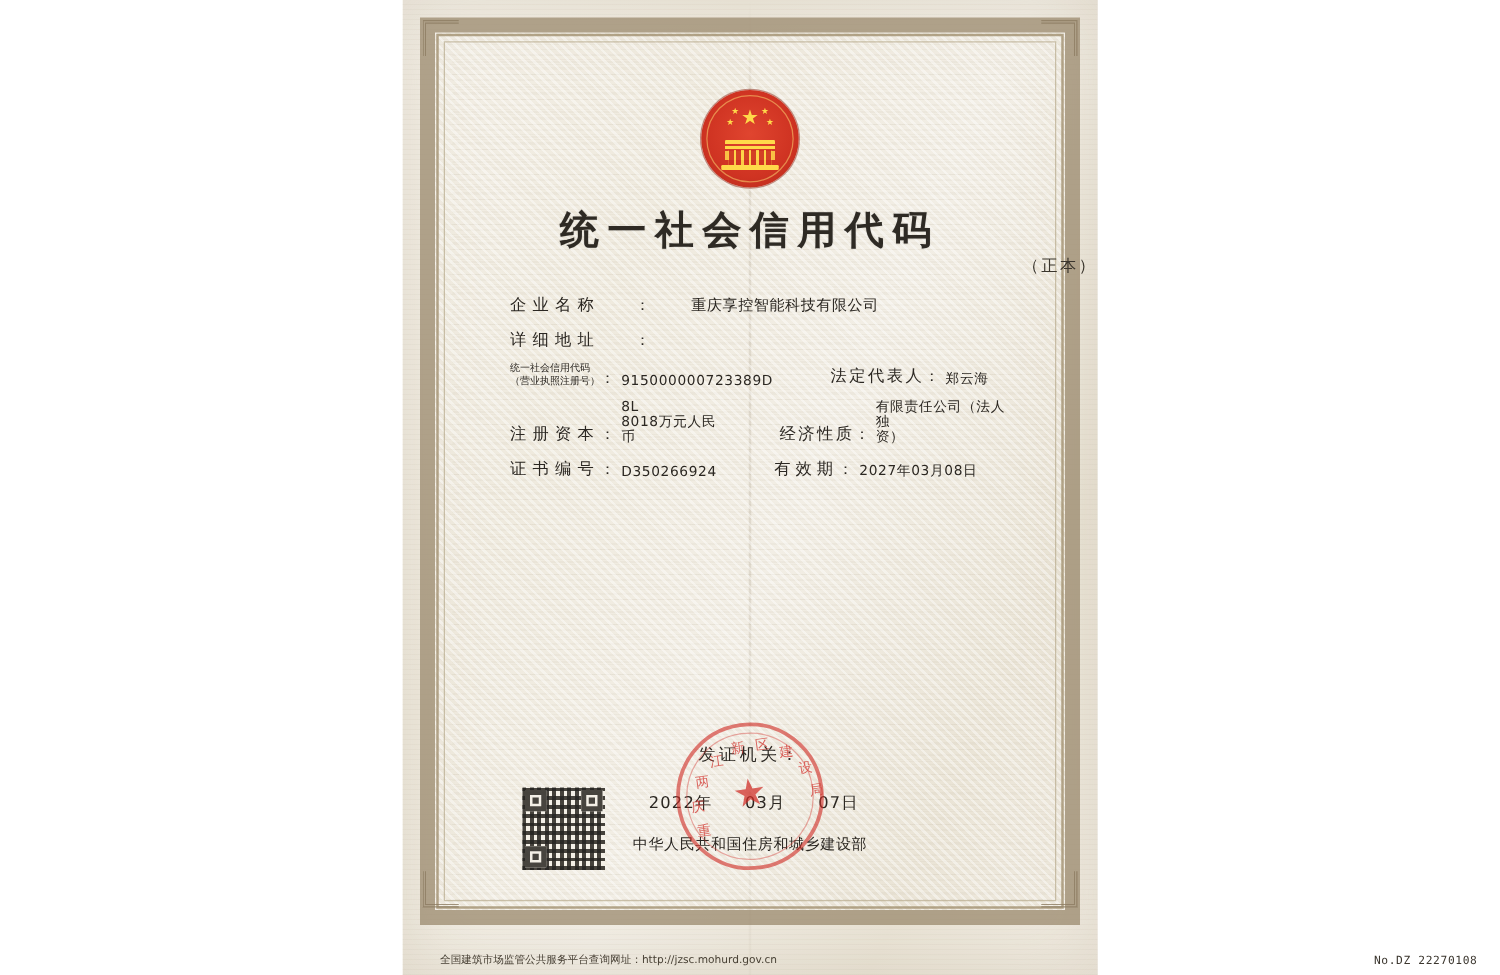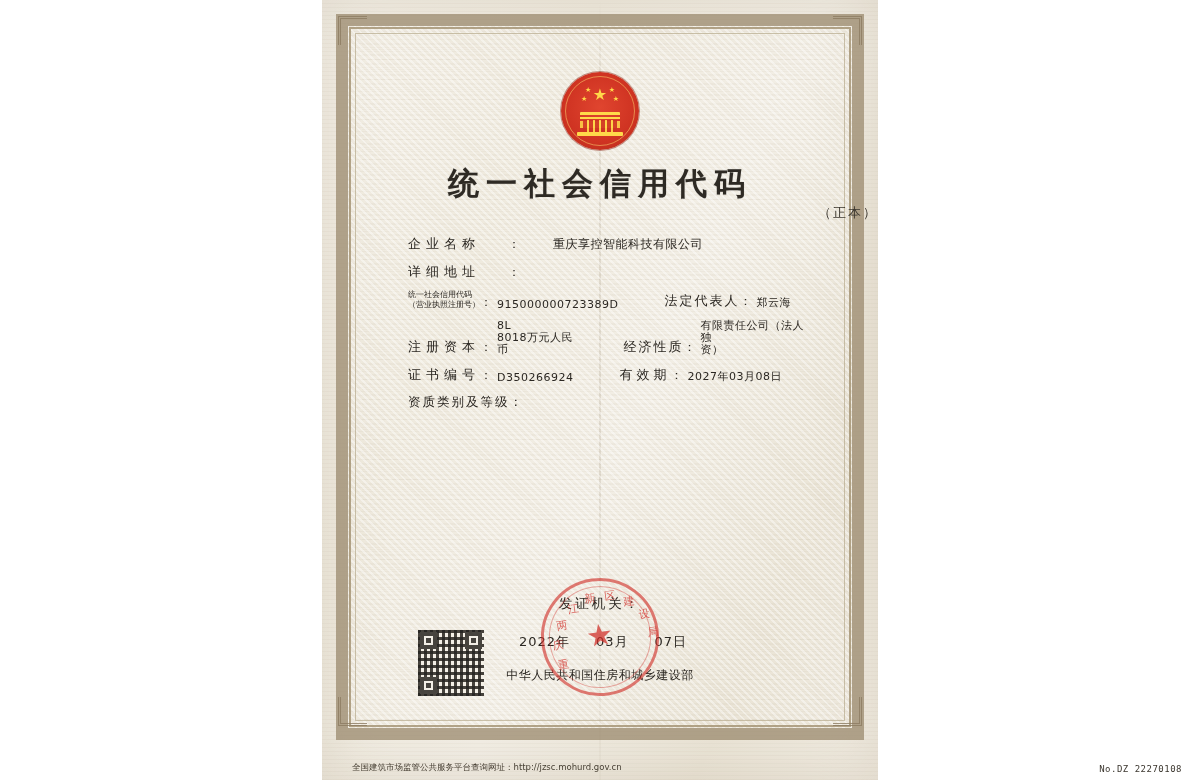--- a/index.html
+++ b/index.html
@@ -448,21 +448,20 @@
           <span class="colon">：</span>
           <span class="val small">D350266924</span>
         </span>
         <span class="grp right">
           <span class="lbl" style="letter-spacing:4px;">有效期</span>
           <span class="colon">：</span>
           <span class="val small">2027年03月08日</span>
         </span>
       </div>
 
-      <div class="cat-label">资质类别及等级：</div>
 
     </div>
 
     <div class="qr">
       <div class="eye tl"></div>
       <div class="eye tr"></div>
       <div class="eye bl"></div>
       <div class="eye-dot tl"></div>
       <div class="eye-dot tr"></div>
       <div class="eye-dot bl"></div>

